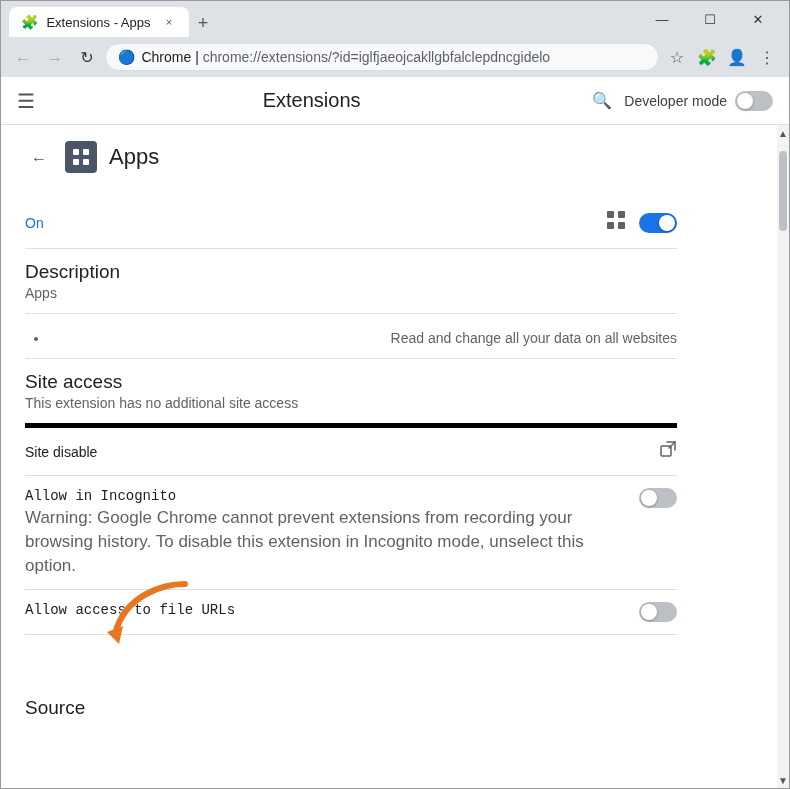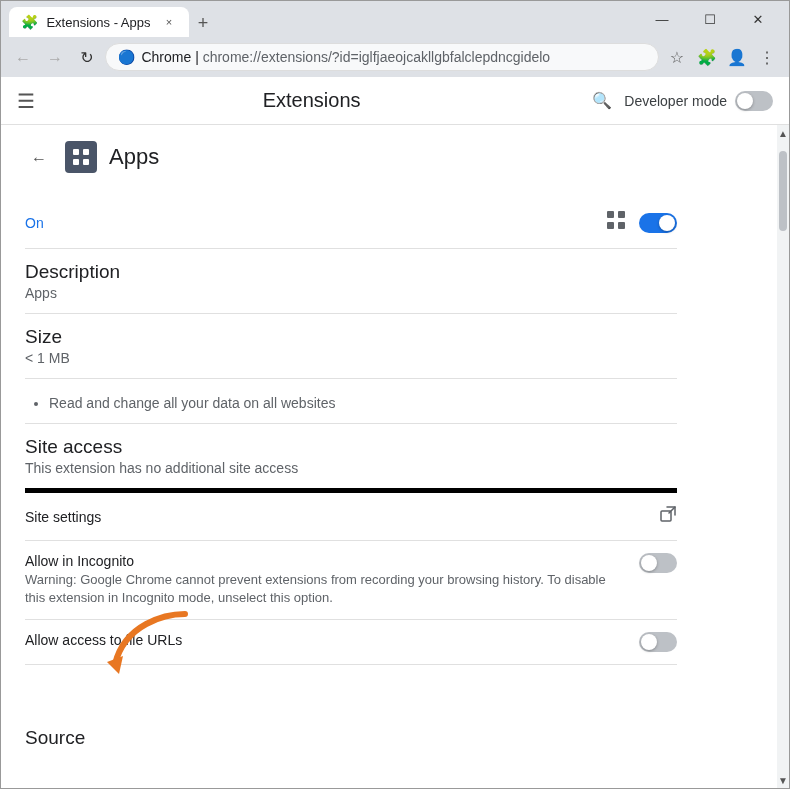--- a/index.html
+++ b/index.html
@@ -62,36 +62,36 @@
     .on-row-right { display: flex; align-items: center; gap: 12px; }
     .grid-icon { color: #555; font-size: 20px; }
 
     
     .info-section { padding: 12px 0; border-bottom: 1px solid #e0e0e0; }
     .info-label { font-size: 19px; font-weight: 500; color: #202124; margin-bottom: 2px; }
     .info-value { font-size: 14px; color: #5f6368; }
 
     
     .permissions-section { padding: 12px 0; border-bottom: 1px solid #e0e0e0; }
-    .perm-list { list-style: disc; padding-left: 24px; }
+    .perm-list { list-style: disc; padding-left: 24px; text-align: right; }
     .perm-list li { font-size: 14px; color: #5f6368; margin-top: 4px; }
 
     
     .site-access-section { padding: 12px 0; border-bottom: 5px solid #000000; }
 
     
     .settings-row { display: flex; align-items: center; justify-content: space-between; padding: 12px 0; border-bottom: 1px solid #e0e0e0; }
     .settings-label { font-size: 14px; font-weight: 500; color: #202124; }
     .external-link-icon { color: #555; font-size: 18px; cursor: pointer; }
 
     
     .toggle-row { display: flex; align-items: flex-start; justify-content: space-between; padding: 12px 0; border-bottom: 1px solid #e0e0e0; }
     .toggle-row-left { flex: 1; margin-right: 16px; }
-    .toggle-row-title { font-size: 14px; font-weight: 500; color: #202124; margin-bottom: 2px; }
-    .toggle-row-desc { font-size: 13px; color: #5f6368; line-height: 1.4; }
+    .toggle-row-title { font-size: 14px; font-weight: 500; color: #202124; margin-bottom: 2px; font-family: Liberation Mono, monospace; }
+    .toggle-row-desc { font-size: 17px; color: #5f6368; line-height: 1.4; }
 
     
     .source-section { padding: 12px 0; }
 
     
     .main-content::-webkit-scrollbar { width: 8px; }
     .main-content::-webkit-scrollbar-track { background: #f1f1f1; }
     .main-content::-webkit-scrollbar-thumb { background: #ccc; border-radius: 4px; }
 
     .right-scrollbar { width: 12px; background: #f1f3f4; display: flex; flex-direction: column; align-items: center; }
@@ -188,38 +188,34 @@
             </div>
           </div>
         </div>
 
         <div class="info-section">
           <div class="info-label">Description</div>
           <div class="info-value">Apps</div>
         </div>
 
 
-        <div class="info-section">
-          <div class="info-label">Size</div>
-          <div class="info-value">&lt; 1 MB</div>
-        </div>
 
         <div class="permissions-section">
           <ul class="perm-list">
             <li>Read and change all your data on all websites</li>
           </ul>
         </div>
 
         <div class="site-access-section">
           <div class="info-label">Site access</div>
           <div class="info-value">This extension has no additional site access</div>
         </div>
 
         <div class="settings-row">
-          <span class="settings-label">Site settings</span>
+          <span class="settings-label">Site disable</span>
           <span class="external-link-icon">
             <svg width="18" height="18" viewBox="0 0 18 18" fill="none">
               <rect x="2" y="6" width="10" height="10" rx="1" stroke="#5f6368" stroke-width="1.5" fill="none"></rect>
               <path d="M8 2h8v8" stroke="#5f6368" stroke-width="1.5" fill="none" stroke-linecap="round" stroke-linejoin="round"></path>
               <path d="M10 8L16 2" stroke="#5f6368" stroke-width="1.5" stroke-linecap="round"></path>
             </svg>
           </span>
         </div>
 
         <div class="toggle-row">

